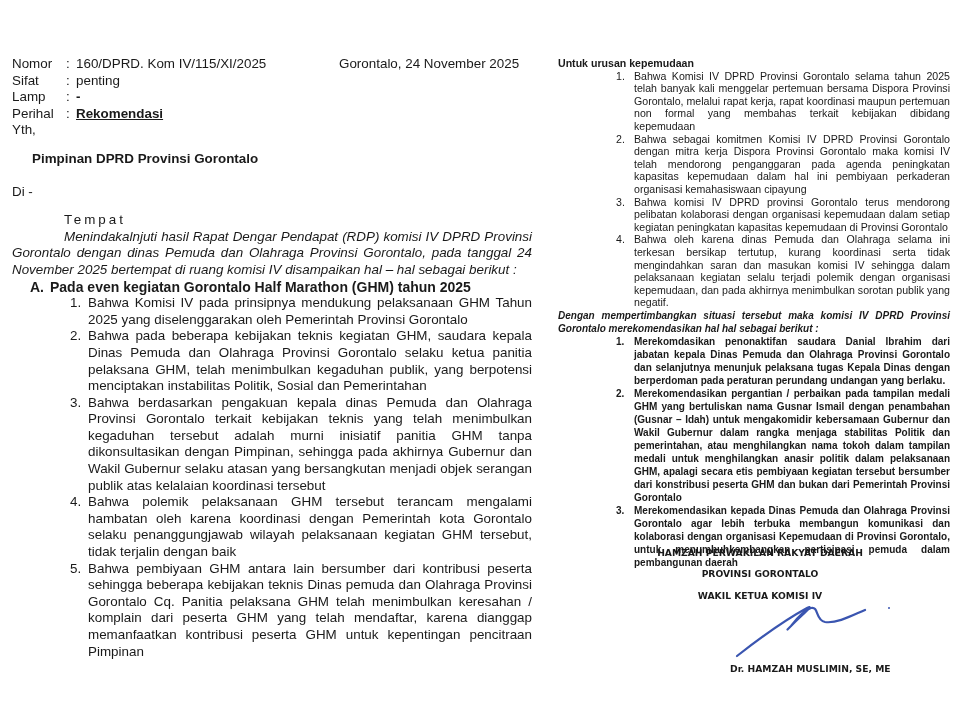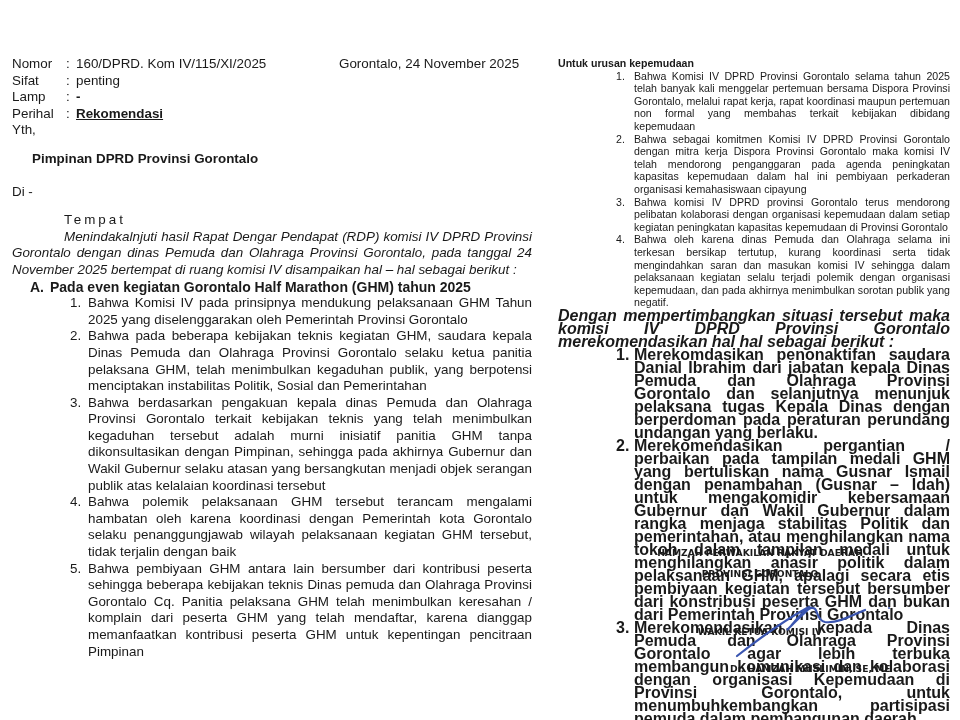--- a/index.html
+++ b/index.html
@@ -21,29 +21,29 @@
     .secA { margin-top: 0; padding-left: 18px; font-size: 14px; font-weight: bold; display: flex; }
     .secA .lbl { width: 20px; }
     ol.num { margin: 0; padding: 0; list-style: none; }
     ol.num li { display: flex; margin-left: 58px; }
     ol.num li .n { width: 18px; flex: none; }
     ol.num li .t { flex: 1; text-align: justify; }
     .r-title { font-weight: bold; }
     .r-list li { display: flex; }
     .r-list li .n { width: 14px; flex: none; }
     .r-list li .t { flex: 1; text-align: justify; }
-    .r-bold { font-weight: bold; font-size: 16px; line-height: 13px; }
+    .r-bold { font-weight: bold; font-size: 10px; line-height: 13px; }
     .r-bold .t { text-align: justify; }
     .rec-list li { display: flex; margin-left: 8px; }
     .rec-list li .n { width: 32px; flex: none; }
     .rec-list li .t { flex: 1; text-align: justify; }
     .sig { font-family: "DejaVu Sans", sans-serif; font-weight: bold; font-size: 9.2px; text-align: center; }
     .sig1 { position: absolute; left: 650px; top: 547px; width: 220px; }
     .sig2 { position: absolute; left: 650px; top: 568px; width: 220px; }
-    .sig3 { position: absolute; left: 650px; top: 590px; width: 220px; margin-top: 36px; }
+    .sig3 { position: absolute; left: 650px; top: 590px; width: 220px; }
     .signame { position: absolute; left: 690px; top: 663px; width: 240px; text-align: left; padding-left: 40px; }
     .signature { position: absolute; left: 715px; top: 600px; width: 200px; height: 60px; }
   </style>
 </head>
 <body>
 
 <div>
 
   <div class="col-left">
     <div style="position:relative;">

